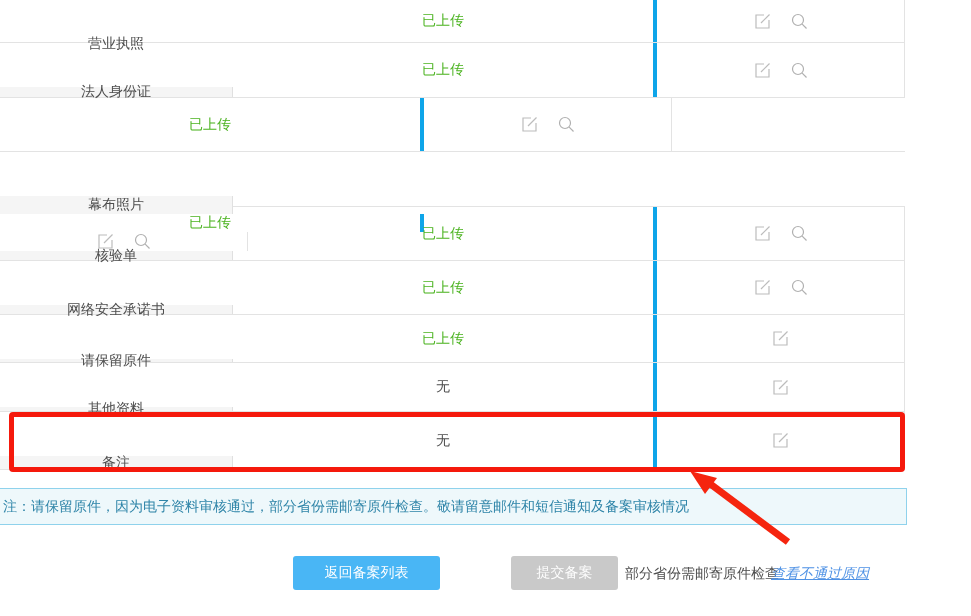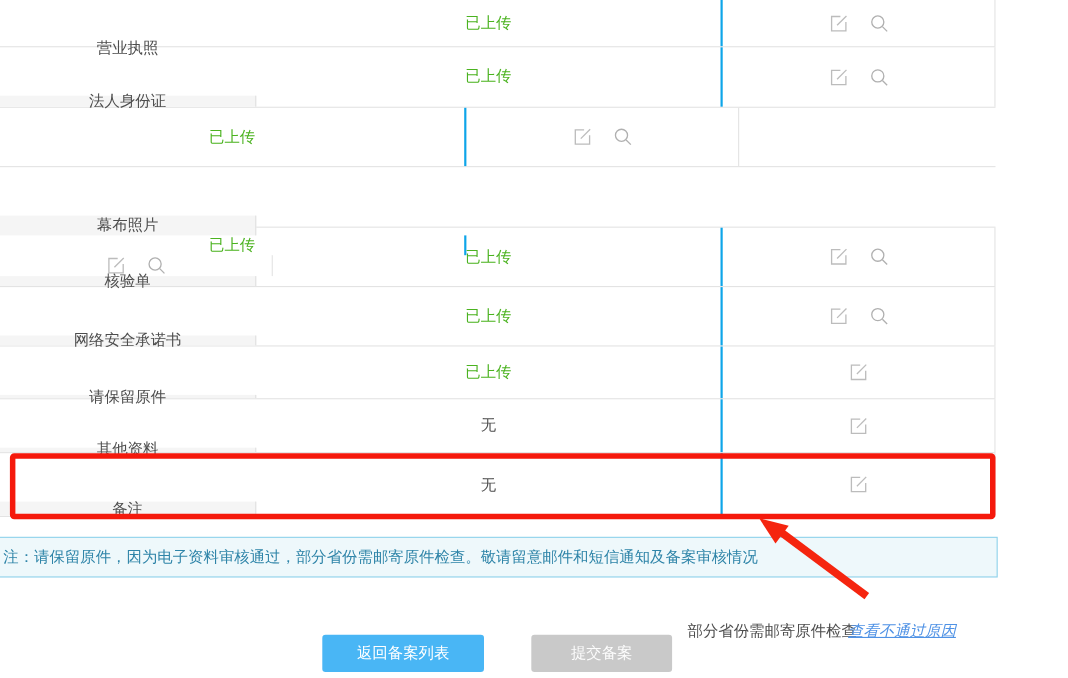--- a/index.html
+++ b/index.html
@@ -4,21 +4,21 @@
 <style>
   * { margin: 0; padding: 0; box-sizing: border-box; }
   html, body { width: 971px; height: 616px; background: #ffffff; overflow: hidden; }
   body { font-family: "Liberation Sans", sans-serif; position: relative; color: #4d4d4d; }
 
   
   .doc-table { position: absolute; left: 0; top: 0; width: 905px; }
   .row { display: flex; width: 905px; border-bottom: 1px solid #e3e3e3; }
   .cell { display: flex; align-items: center; justify-content: center; font-size: 14px; }
   .cell.label { width: 233px; background: #f5f5f5; border-right: 1px solid #e0e0e0; color: #4d4d4d; margin-top: 44px; }
-  .cell.status { width: 424px; border-right: 2px solid #0ea5e9; color: #4d4d4d; }
+  .cell.status { width: 424px; border-right: 4px solid #0ea5e9; color: #4d4d4d; }
   .cell.actions { width: 248px; border-right: 1px solid #e3e3e3; gap: 18px; }
   .row.uploaded .cell.status { color: #4bb320; }
   .r1 { height: 43px; } .r2 { height: 55px; } .r3 { height: 54px; }
   .r4 { height: 55px; flex-direction: column; } .r5 { height: 54px; } .r6 { height: 54px; }
   .r7 { height: 48px; } .r8 { height: 49px; text-align: right; } .r9 { height: 58px; }
   .icon-btn { width: 19px; height: 19px; display: inline-flex; cursor: pointer; }
   .icon-btn svg { width: 100%; height: 100%; }
 
   
   .highlight-rect { position: absolute; left: 9px; top: 412px; width: 896px; height: 60px;
@@ -29,23 +29,23 @@
     background: #eef8fb; border: 1px solid #8fd2ec; display: flex; align-items: center; }
   .note-bar span { padding-left: 14px; font-size: 14px; color: #2e84a8; white-space: nowrap; }
 
   
   .annotation-arrow { position: absolute; left: 660px; top: 460px; width: 150px; height: 100px;
     pointer-events: none; z-index: 5; }
 
   
   .footer { position: absolute; left: 0; top: 556px; width: 971px; height: 34px; }
   .btn { position: absolute; height: 34px; border: none; border-radius: 3px;
-    font-size: 14px; font-family: Liberation Mono, monospace; color: #ffffff; cursor: pointer; margin-top: 21px; }
+    font-size: 14px; font-family: Liberation Mono, monospace; color: #ffffff; cursor: pointer; }
   .btn.back { left: 293px; width: 147px; background: #49b6f5; }
-  .btn.submit { left: 483px; width: 128px; background: #c9c9c9; color: #fdfdfd; cursor: default; }
+  .btn.submit { left: 511px; width: 107px; background: #c9c9c9; color: #fdfdfd; cursor: default; }
   .hint-text { position: absolute; left: 625px; top: 0; line-height: 34px; font-size: 14px; color: #4d4d4d; }
   .reason-link { position: absolute; left: 771px; top: 0; line-height: 34px; font-size: 14px;
     color: #4f92e5; text-decoration: underline; cursor: pointer; font-style: italic; }
 </style>
 </head>
 <body>
 
 <div class="doc-table">
 
   <div class="row uploaded r1">

